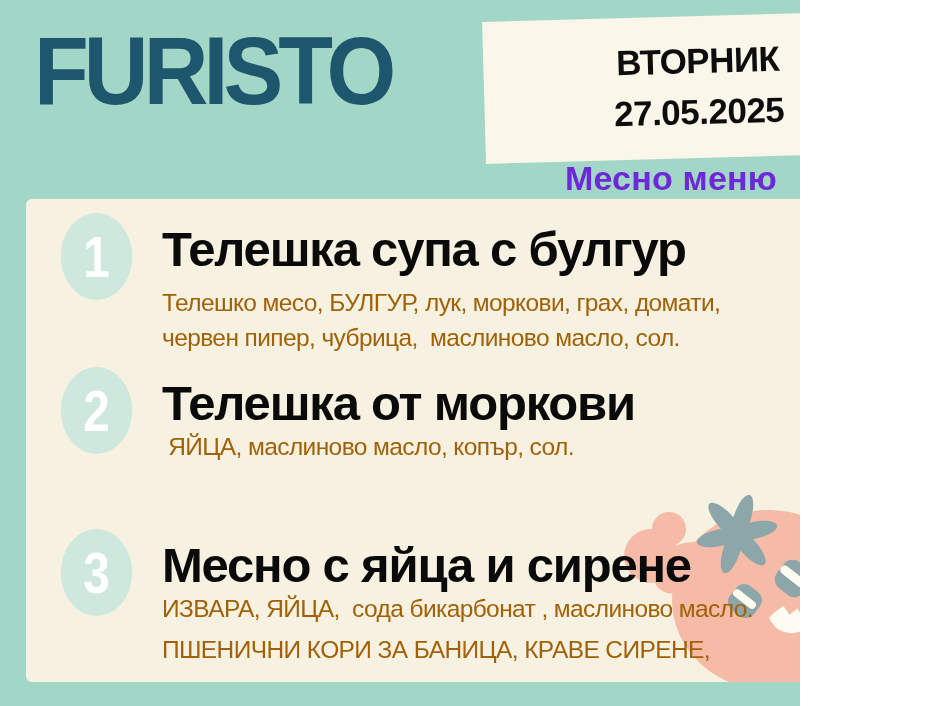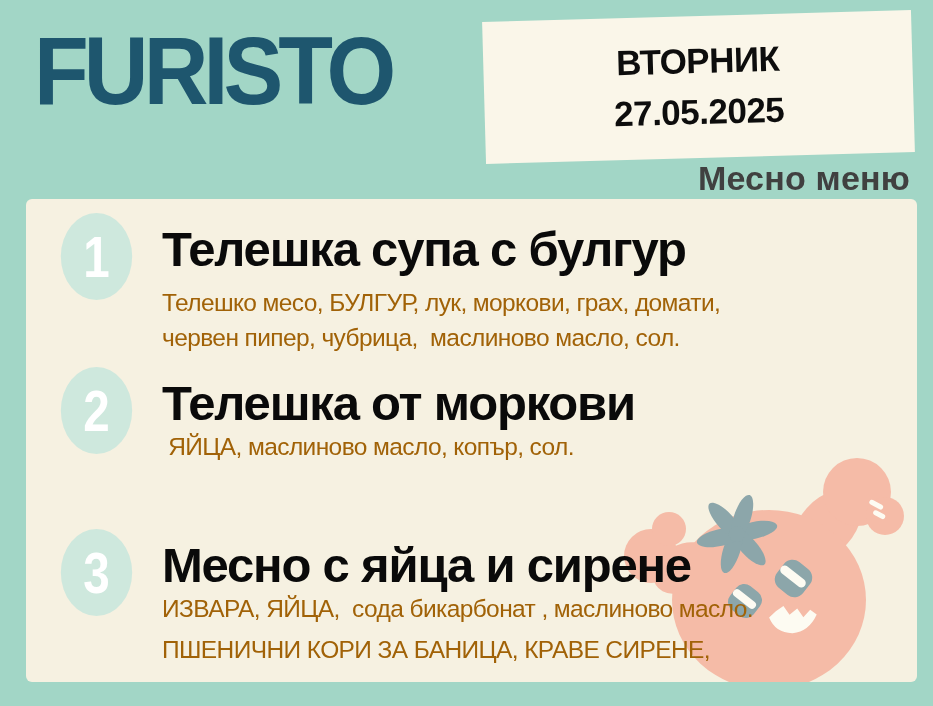--- a/index.html
+++ b/index.html
@@ -1,18 +1,18 @@
 <!DOCTYPE html>
 <html><head>
 <meta charset="utf-8">
 <style>
   html,body{margin:0;padding:0;}
   body{font-family:"Liberation Sans",sans-serif;}
   .stage{
-    position:relative;width:933px;height:706px;overflow:hidden;
+    position:relative;width:800px;height:706px;overflow:hidden;
     background:#a2d6c6;
   }
   
   .logo{
     position:absolute;left:34px;top:22px;
     font-size:128px;font-weight:800;line-height:1;
     color:#1e566e;letter-spacing:-7px;
     transform:scaleX(0.70) scaleY(0.76);transform-origin:left top;
     white-space:nowrap;
   }
@@ -22,21 +22,21 @@
     transform:rotate(-1.6deg);
     display:flex;flex-direction:column;align-items:center;justify-content:center;
   }
   .date-card .weekday,
   .date-card .date{
     font-size:35px;font-weight:700;color:#0d0d0d;
     letter-spacing:-0.5px;line-height:1.45;white-space:nowrap;
   }
   .menu-type{
     position:absolute;top:159px;right:23px;
-    font-size:34px;font-weight:700;color:#404040;
+    font-size:34px;font-weight:700;color:#6d28d9;
     letter-spacing:0.2px;white-space:nowrap;
   }
   
   .panel{
     position:absolute;left:26px;top:199px;width:891px;height:483px;
     background:#f6f1e1;border-radius:6px;overflow:hidden;
   }
   .menu-item{position:absolute;left:0;width:100%;}
   .menu-item.pos-1{top:14px;}
   .menu-item.pos-2{top:168px;}

